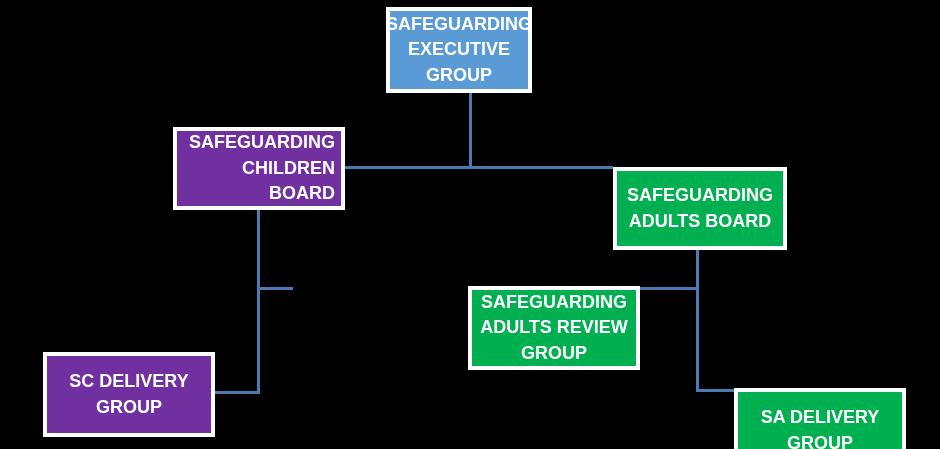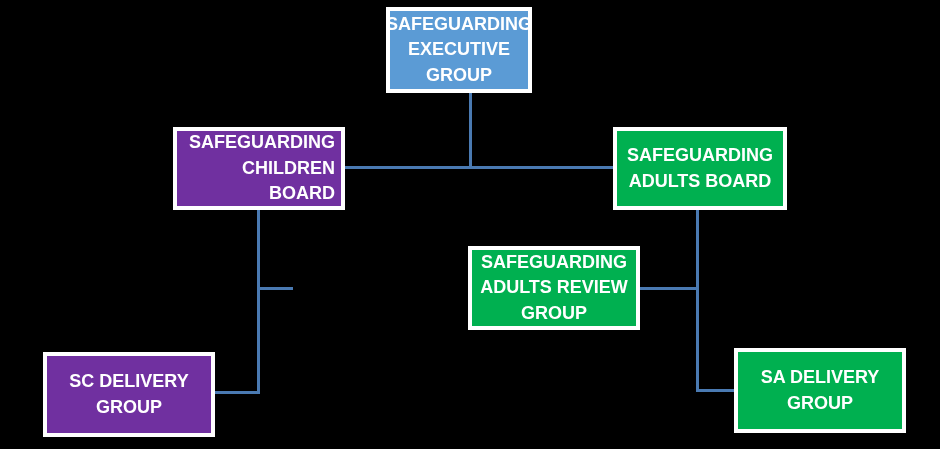--- a/index.html
+++ b/index.html
@@ -21,21 +21,21 @@
     text-align: center;
     color: #ffffff;
     font-weight: bold;
     font-size: 18px;
     line-height: 1.42;
     letter-spacing: 0px;
     padding: 0 6px;
   }
   .fill-blue   { background: #5b9bd5; }
   .fill-purple { background: #7030a0; }
-  .fill-green  { background: #00b050; }
+  .fill-green  { background: #00b050; margin-top: 40px; }
 
   .connector { position: absolute; background: #4a7ab2; }
 
   
   #node-exec   { left: 386px; top:   7px; width: 146px; height: 86px; }
   #node-scb    { left: 173px; top: 127px; width: 172px; height: 83px; text-align: right; }
   #node-sab    { left: 613px; top: 127px; width: 174px; height: 83px; }
   #node-scrg   { left: 293px; top: 246px; width: 172px; height: 84px; }
   #node-sarg   { left: 468px; top: 246px; width: 172px; height: 84px; }
   #node-scd    { left:  43px; top: 352px; width: 172px; height: 85px; }

